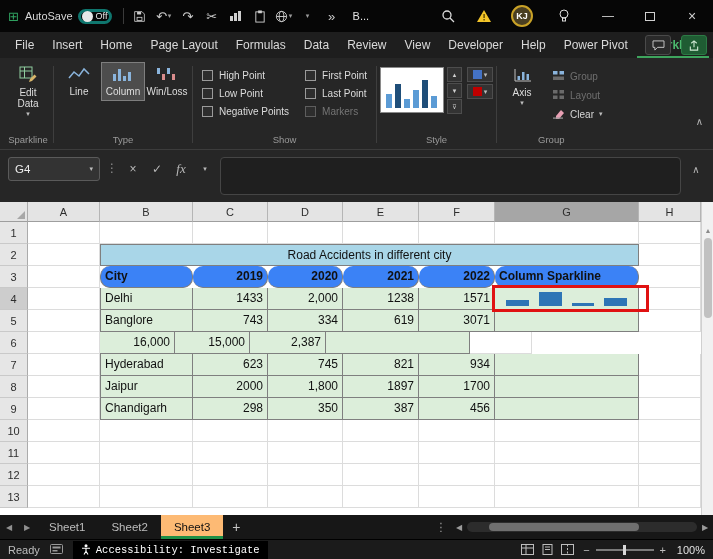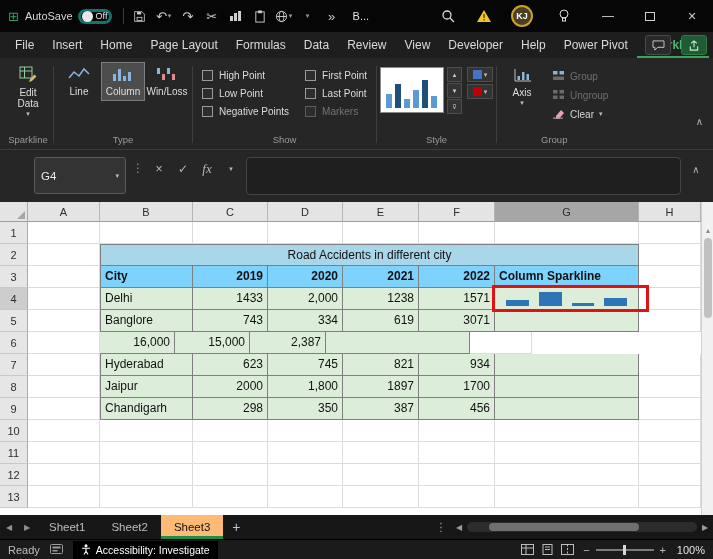--- a/index.html
+++ b/index.html
@@ -70,22 +70,22 @@
   .swatch { width:9px; height:9px; }
   .group-body { display:flex; gap:8px; padding-top:2px; }
   .stack-col { display:flex; flex-direction:column; gap:3px; padding-top:4px; }
   .stack-item { display:flex; align-items:center; gap:5px; font-size:10px; color:#d6d6d6; height:16px; }
   .stack-item.disabled { color:#6f6f6f; }
   .ribbon-collapse { position:absolute; right:10px; bottom:22px; color:#b5b5b5; font-size:10px; }
 
   
   .formulabar { flex:0 0 52px; background:#262626; display:flex; align-items:flex-start;
     gap:6px; padding:7px 8px 6px 8px; color:#cfcfcf; }
-  .namebox { width:92px; height:37px; background:#333; border:1px solid #5a5a5a; border-radius:3px;
-    display:flex; align-items:center; font-size:11.5px; color:#eee; padding:0 6px;margin-left:26px; }
+  .namebox { width:92px; height:24px; background:#333; border:1px solid #5a5a5a; border-radius:3px;
+    display:flex; align-items:center; font-size:11.5px; color:#eee; padding:0 6px; }
   .namebox .caret { margin-left:auto; }
   .fb-dots { font-size:12px; color:#8b8b8b; padding-top:4px; }
   .fb-btn { width:18px; height:24px; display:flex; align-items:center; justify-content:center;
     font-size:12px; color:#b8b8b8; }
   .fb-fx { font-family:"Liberation Serif",serif; font-style:italic; font-size:13px; }
   .formula-input { flex:1; height:38px; background:#1f1f1f; border:1px solid #454545;
     border-radius:4px; }
   .fb-expand { width:18px; height:24px; display:flex; align-items:center; justify-content:center;
     color:#b5b5b5; font-size:10px; }
 
@@ -106,21 +106,21 @@
   .row-header { width:28px; flex:0 0 28px; background:#E6E6E6; border-right:1px solid #ABABAB;
     border-bottom:1px solid #C9C9C9; font-size:11px; color:#2e2e2e;
     display:flex; align-items:center; justify-content:center; }
   .row-header.sel { background:#CDCDCD; }
   .cell { flex:0 0 auto; border-right:1px solid #DCDCDC; border-bottom:1px solid #DCDCDC;
     font-size:12px; color:#111; padding:0 4px; line-height:21px; white-space:nowrap; overflow:visible; }
   .cell.num { text-align:right; }
   .cell.tb { border-right:1px solid #7F7F7F; border-bottom:1px solid #7F7F7F; }
   .cell.tb-l { border-left:1px solid #7F7F7F; }
   .cell.tb-t { border-top:1px solid #7F7F7F; }
-  .cell.hdr { background:#7dd3fc; font-weight:700; }
+  .cell.hdr { background:#3b82f6; font-weight:700;border-radius:10px; }
   .cell.green { background:#DCEEDA; }
   .cell.merged-title { background:#A9D6E8; text-align:center; font-weight:400; }
   .sparkline { display:flex; align-items:flex-end; gap:10px; height:100%; padding:0 7px 3px 7px; }
   .spark-bar { width:24px; }
   .red-annotation { position:absolute; left:-3px; top:-3px; width:calc(100% + 14px);
     height:calc(100% + 6px); border:3px solid #E01212; z-index:5; pointer-events:none; }
   .v-scrollbar { width:12px; flex:0 0 12px; background:#F1F1F1; border-left:1px solid #D0D0D0;
     display:flex; flex-direction:column; align-items:center; padding-top:22px; position:relative; }
   .v-arrow { position:absolute; top:22px; left:0; width:12px; height:12px; color:#8a8a8a; font-size:7px;
     display:flex; align-items:center; justify-content:center; }
@@ -137,21 +137,21 @@
   .tab-dots { width:20px; display:flex; align-items:center; justify-content:center; color:#9a9a9a; }
   .h-scroll { display:flex; align-items:center; width:262px; }
   .h-arrow { width:16px; text-align:center; font-size:8px; color:#9a9a9a; }
   .h-track { flex:1; height:10px; background:#2c2c2c; border-radius:5px; position:relative; }
   .h-thumb { position:absolute; left:22px; top:1px; height:8px; width:150px; background:#6f6f6f; border-radius:4px; }
 
   
   .statusbar { flex:0 0 20px; background:#1b1b1b; border-top:1px solid #000;
     display:flex; align-items:center; color:#bdbdbd; font-size:11px; padding:0 8px; gap:10px; }
   .acc-pill { background:#000; color:#fff; font-size:10.5px; display:flex; align-items:center;
-    gap:5px; padding:2px 8px; height:18px; }
+    gap:5px; padding:2px 8px; height:18px;font-family:Liberation Mono, monospace; }
   .sb-right { margin-left:auto; display:flex; align-items:center; gap:9px; }
   .sb-view { display:flex; align-items:center; gap:7px; }
   .zoom-ctl { display:flex; align-items:center; gap:6px; }
   .zoom-track { width:58px; height:2px; background:#7a7a7a; position:relative; }
   .zoom-thumb { position:absolute; left:27px; top:-4px; width:3px; height:10px; background:#d8d8d8; }
   .zoom-label { color:#e0e0e0; min-width:30px; text-align:right; }
 </style>
 </head>
 <body>
 
@@ -404,21 +404,21 @@
                 </svg></span>
               <span>Group</span>
             </div>
             <div class="stack-item disabled">
               <span><svg width="13" height="11" viewBox="0 0 13 11">
                   <rect x="1" y="1" width="4.5" height="3.5" fill="#6a6a6a"></rect>
                   <rect x="7.5" y="1" width="4.5" height="3.5" fill="#6a6a6a"></rect>
                   <rect x="1" y="6.5" width="4.5" height="3.5" fill="#6a6a6a"></rect>
                   <rect x="7.5" y="6.5" width="4.5" height="3.5" fill="#6a6a6a"></rect>
                 </svg></span>
-              <span>Ungroup</span>
+              <span>Layout</span>
             </div>
             <div class="stack-item">
               <span><svg width="13" height="11" viewBox="0 0 13 11">
                   <path d="M4 8L9 2l3 3-5 6H4z" fill="#E8A0B4"></path>
                   <rect x="1" y="9.5" width="10" height="1.2" fill="#9a9a9a"></rect>
                 </svg></span>
               <span>Clear</span>
               <span class="caret">▾</span>
             </div>
           </div>

